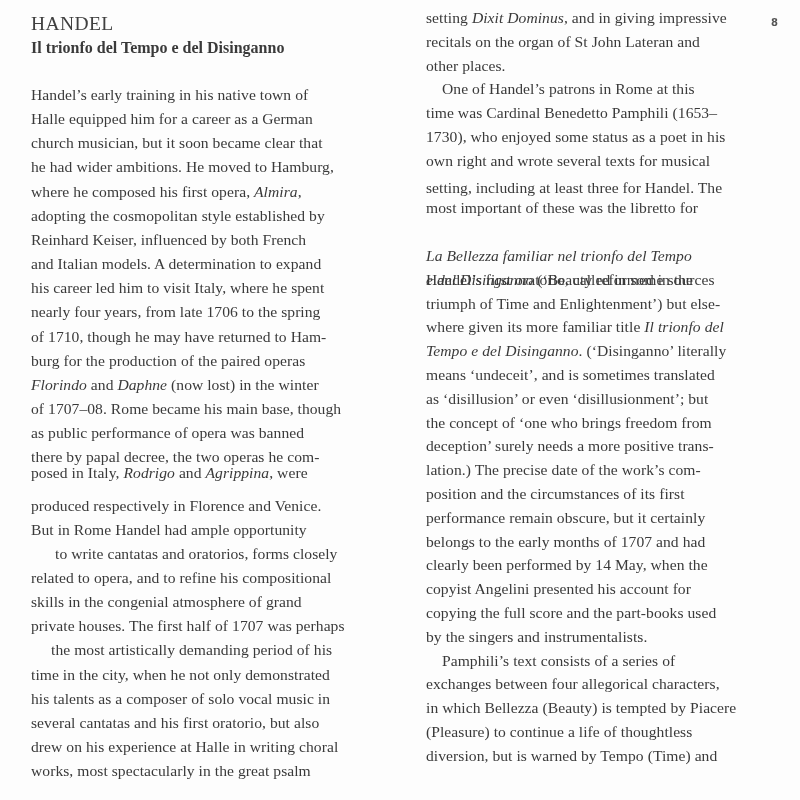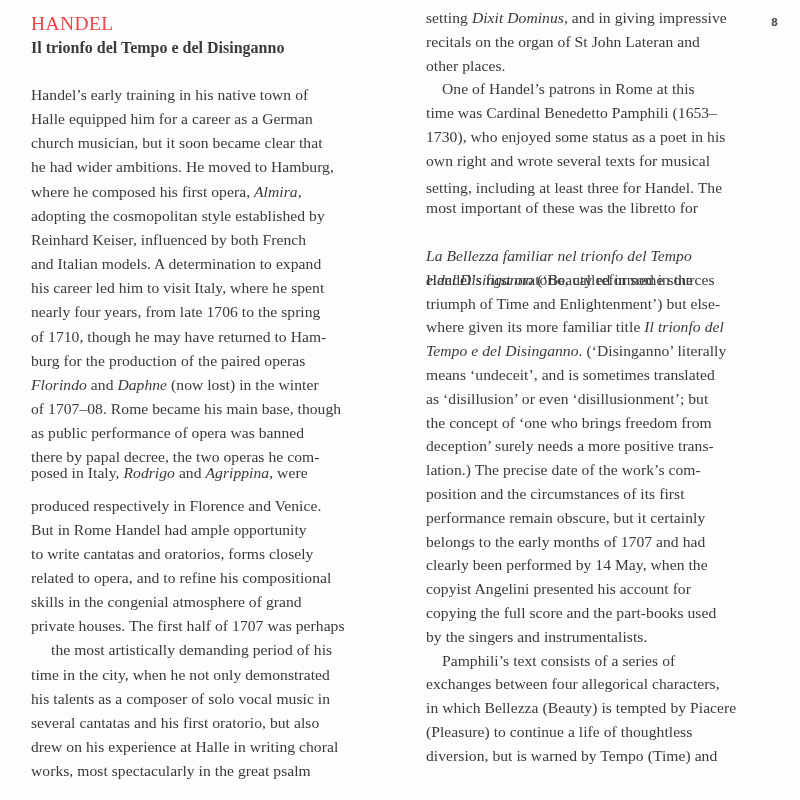--- a/index.html
+++ b/index.html
@@ -18,21 +18,21 @@
   .col { position: absolute; top: 0; }
   .col-left { left: 31px; width: 360px; }
   .col-right { left: 426px; width: 360px; }
   .line {
     position: absolute; left: 0; white-space: nowrap;
     font-size: 15.6px; line-height: 20px; letter-spacing: 0.05px;
   }
   .indent { padding-left: 16px; }
   .composer {
     position: absolute; left: 0; top: 13px;
-    font-size: 19.5px; letter-spacing: 0.4px; color: #ef4444; text-align: center;
+    font-size: 19.5px; letter-spacing: 0.4px; color: #404040; text-align: center;
   }
   .work-title {
     position: absolute; left: 0; top: 39px;
     font-size: 16px; font-weight: bold; color: #3a3a3a;
   }
   i { font-style: italic; }
 </style>
 </head>
 <body>
 
@@ -54,21 +54,21 @@
       <div class="line" style="top: 302.35px;"><span>nearly four years, from late 1706 to the spring</span></div>
       <div class="line" style="top: 326.5px;"><span>of 1710, though he may have returned to Ham-</span></div>
       <div class="line" style="top: 350.65px;"><span>burg for the production of the paired operas</span></div>
       <div class="line" style="top: 374.8px;"><i>Florindo</i><span> and </span><i>Daphne</i><span> (now lost) in the winter</span></div>
       <div class="line" style="top: 398.95px;"><span>of 1707–08. Rome became his main base, though</span></div>
       <div class="line" style="top: 423.1px;"><span>as public performance of opera was banned</span></div>
       <div class="line" style="top: 447.25px;"><span>there by papal decree, the two operas he com-</span></div>
       <div class="line" style="top: 463px;"><span>posed in Italy, </span><i>Rodrigo</i><span> and </span><i>Agrippina</i><span>, were</span></div>
       <div class="line" style="top: 495.55px;"><span>produced respectively in Florence and Venice.</span></div>
       <div class="line" style="top: 519.7px;"><span>But in Rome Handel had ample opportunity</span></div>
-      <div class="line" style="top: 543.85px;"><span>to write cantatas and oratorios, forms closely</span></div>
+      <div class="line" style="top: 543.85px; margin-left: 24px;"><span>to write cantatas and oratorios, forms closely</span></div>
       <div class="line" style="top: 568px;"><span>related to opera, and to refine his compositional</span></div>
       <div class="line" style="top: 592.15px;"><span>skills in the congenial atmosphere of grand</span></div>
       <div class="line" style="top: 616.3px;"><span>private houses. The first half of 1707 was perhaps</span></div>
       <div class="line" style="top: 640.45px; margin-left: 20px;"><span>the most artistically demanding period of his</span></div>
       <div class="line" style="top: 664.6px;"><span>time in the city, when he not only demonstrated</span></div>
       <div class="line" style="top: 688.75px;"><span>his talents as a composer of solo vocal music in</span></div>
       <div class="line" style="top: 712.9px;"><span>several cantatas and his first oratorio, but also</span></div>
       <div class="line" style="top: 737.05px;"><span>drew on his experience at Halle in writing choral</span></div>
       <div class="line" style="top: 761.2px;"><span>works, most spectacularly in the great psalm</span></div>
     </div>

